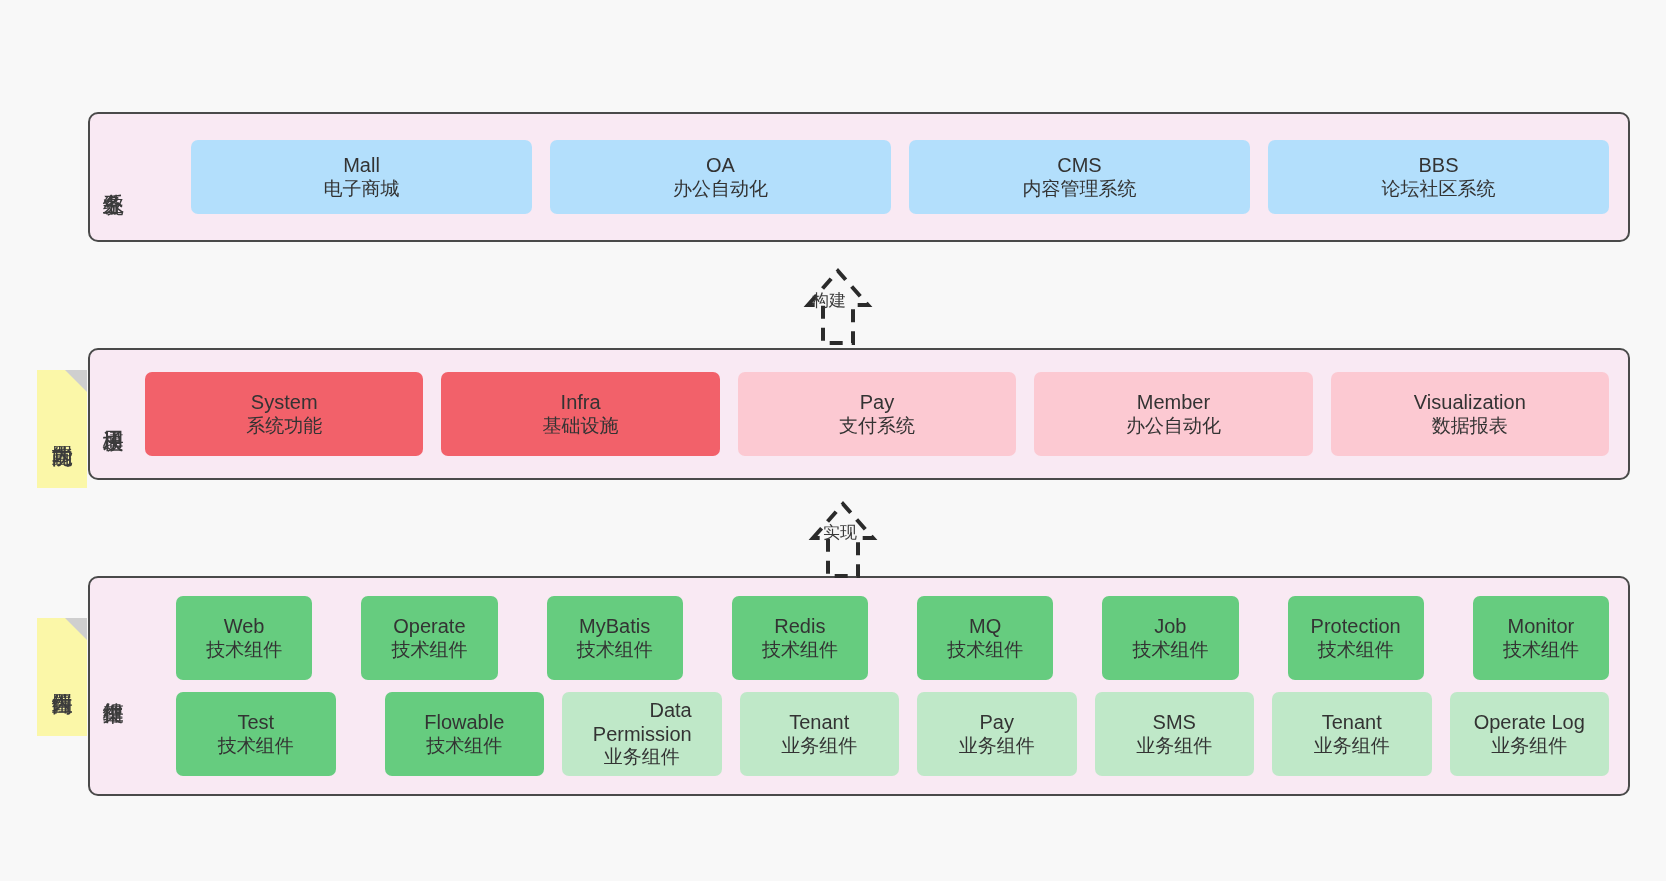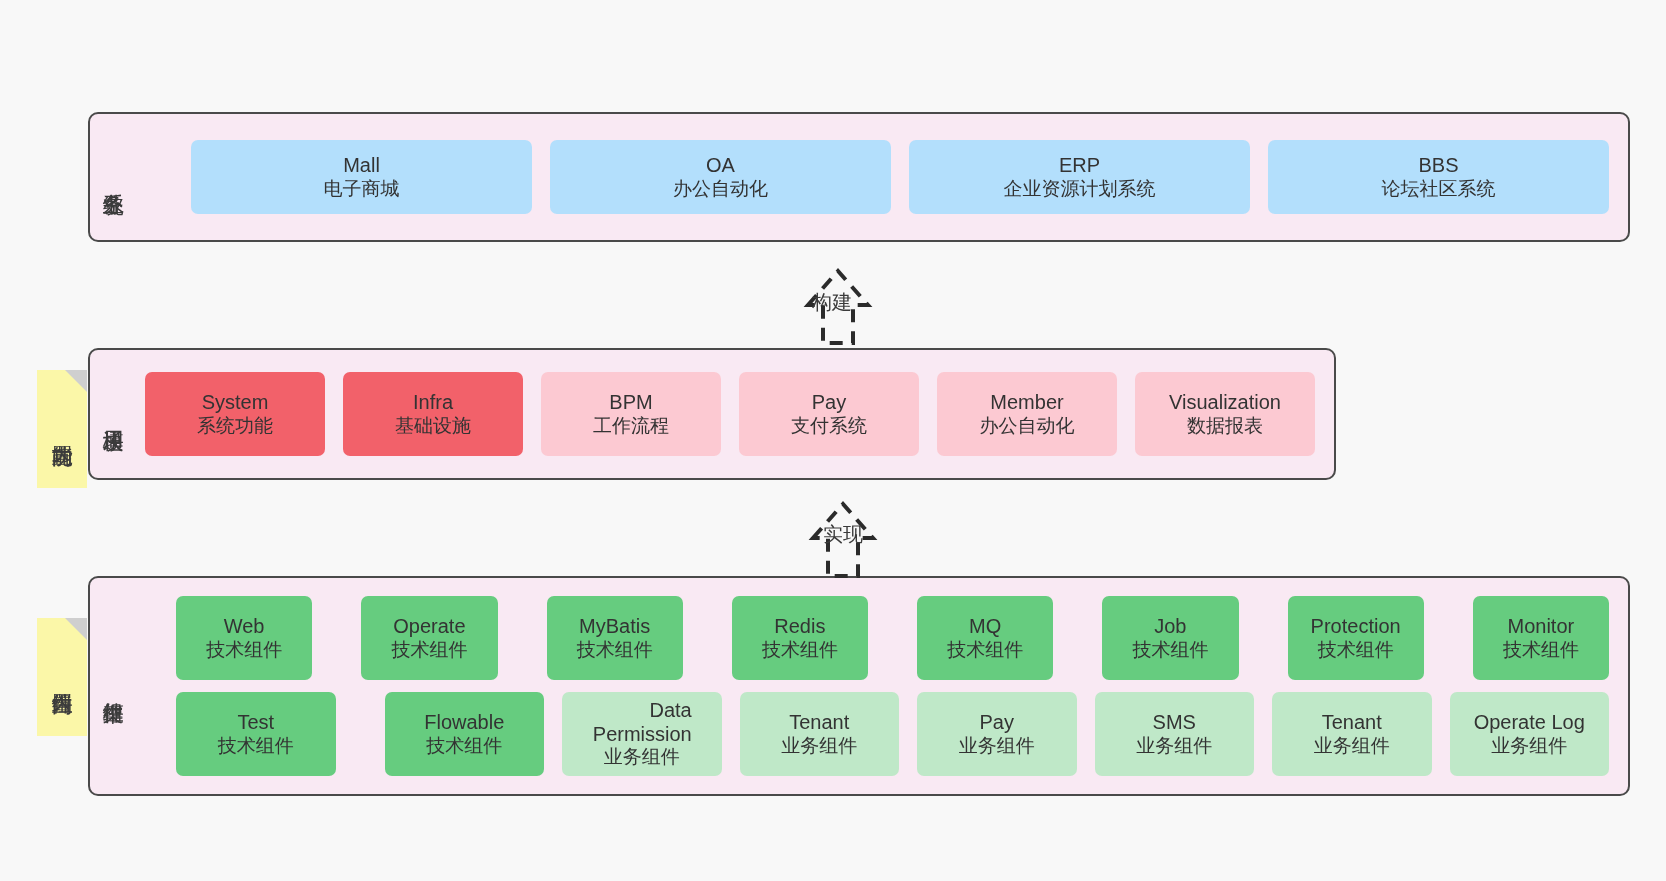--- a/index.html
+++ b/index.html
@@ -105,21 +105,21 @@
     width:0;height:0;
     border-top:22px solid #cfcfcf;
     border-left:22px solid transparent;
   }
   .note .txt{position:relative;z-index:2;}
 
   
   .arrow{position:absolute;z-index:4;}
   .arrow-label{
     position:absolute;
-    font-size:20px;
+    font-size:17px;
     color:#3b3b3b;
     background:transparent;
     white-space:nowrap;
     user-select:none;
   }
 </style>
 </head>
 <body>
 
 <div class="canvas">
@@ -129,58 +129,54 @@
     <div class="layer-body">
       <div class="card">
         <span class="en">Mall</span>
         <span class="cn">电子商城</span>
       </div>
       <div class="card">
         <span class="en">OA</span>
         <span class="cn">办公自动化</span>
       </div>
       <div class="card">
-        <span class="en">ERP</span>
-        <span class="cn">企业资源计划系统</span>
+        <span class="en">CMS</span>
+        <span class="cn">内容管理系统</span>
       </div>
       <div class="card">
         <span class="en">BBS</span>
         <span class="cn">论坛社区系统</span>
       </div>
     </div>
   </div>
 
   <div class="arrow" style="left:750px;top:255px;width:170px;height:95px;">
     <svg width="170" height="95" viewBox="0 0 170 95">
       <path d="M 58 50 L 88 16 L 118 50 L 103 50 L 103 88 L 73 88 L 73 50 Z" fill="none" stroke="#2b2b2b" stroke-width="4" stroke-dasharray="13,9" stroke-linejoin="miter"></path>
     </svg>
     <span class="arrow-label" style="left:62px;top:34px;">构建</span>
   </div>
 
   <div class="note" id="note-builtin-function" style="left:37px;top:370px;width:50px;height:118px;">
     <span class="fold"></span>
     <span class="txt">内置功能</span>
   </div>
 
-  <div class="layer mod" id="layer-module" style="left:88px;top:348px;width:1248px;height:132px;">
+  <div class="layer mod" id="layer-module" style="left:88px;top:348px;width:1542px;height:132px;">
     <div class="layer-title">通用模块</div>
     <div class="layer-body">
       <div class="card strong">
         <span class="en">System</span>
         <span class="cn">系统功能</span>
       </div>
       <div class="card strong">
         <span class="en">Infra</span>
         <span class="cn">基础设施</span>
       </div>
       <div class="card light">
-        <span class="en">BPM</span>
-        <span class="cn">工作流程</span>
-      </div>
-      <div class="card light">
         <span class="en">Pay</span>
         <span class="cn">支付系统</span>
       </div>
       <div class="card light">
         <span class="en">Member</span>
         <span class="cn">办公自动化</span>
       </div>
       <div class="card light">
         <span class="en">Visualization</span>
         <span class="cn">数据报表</span>

